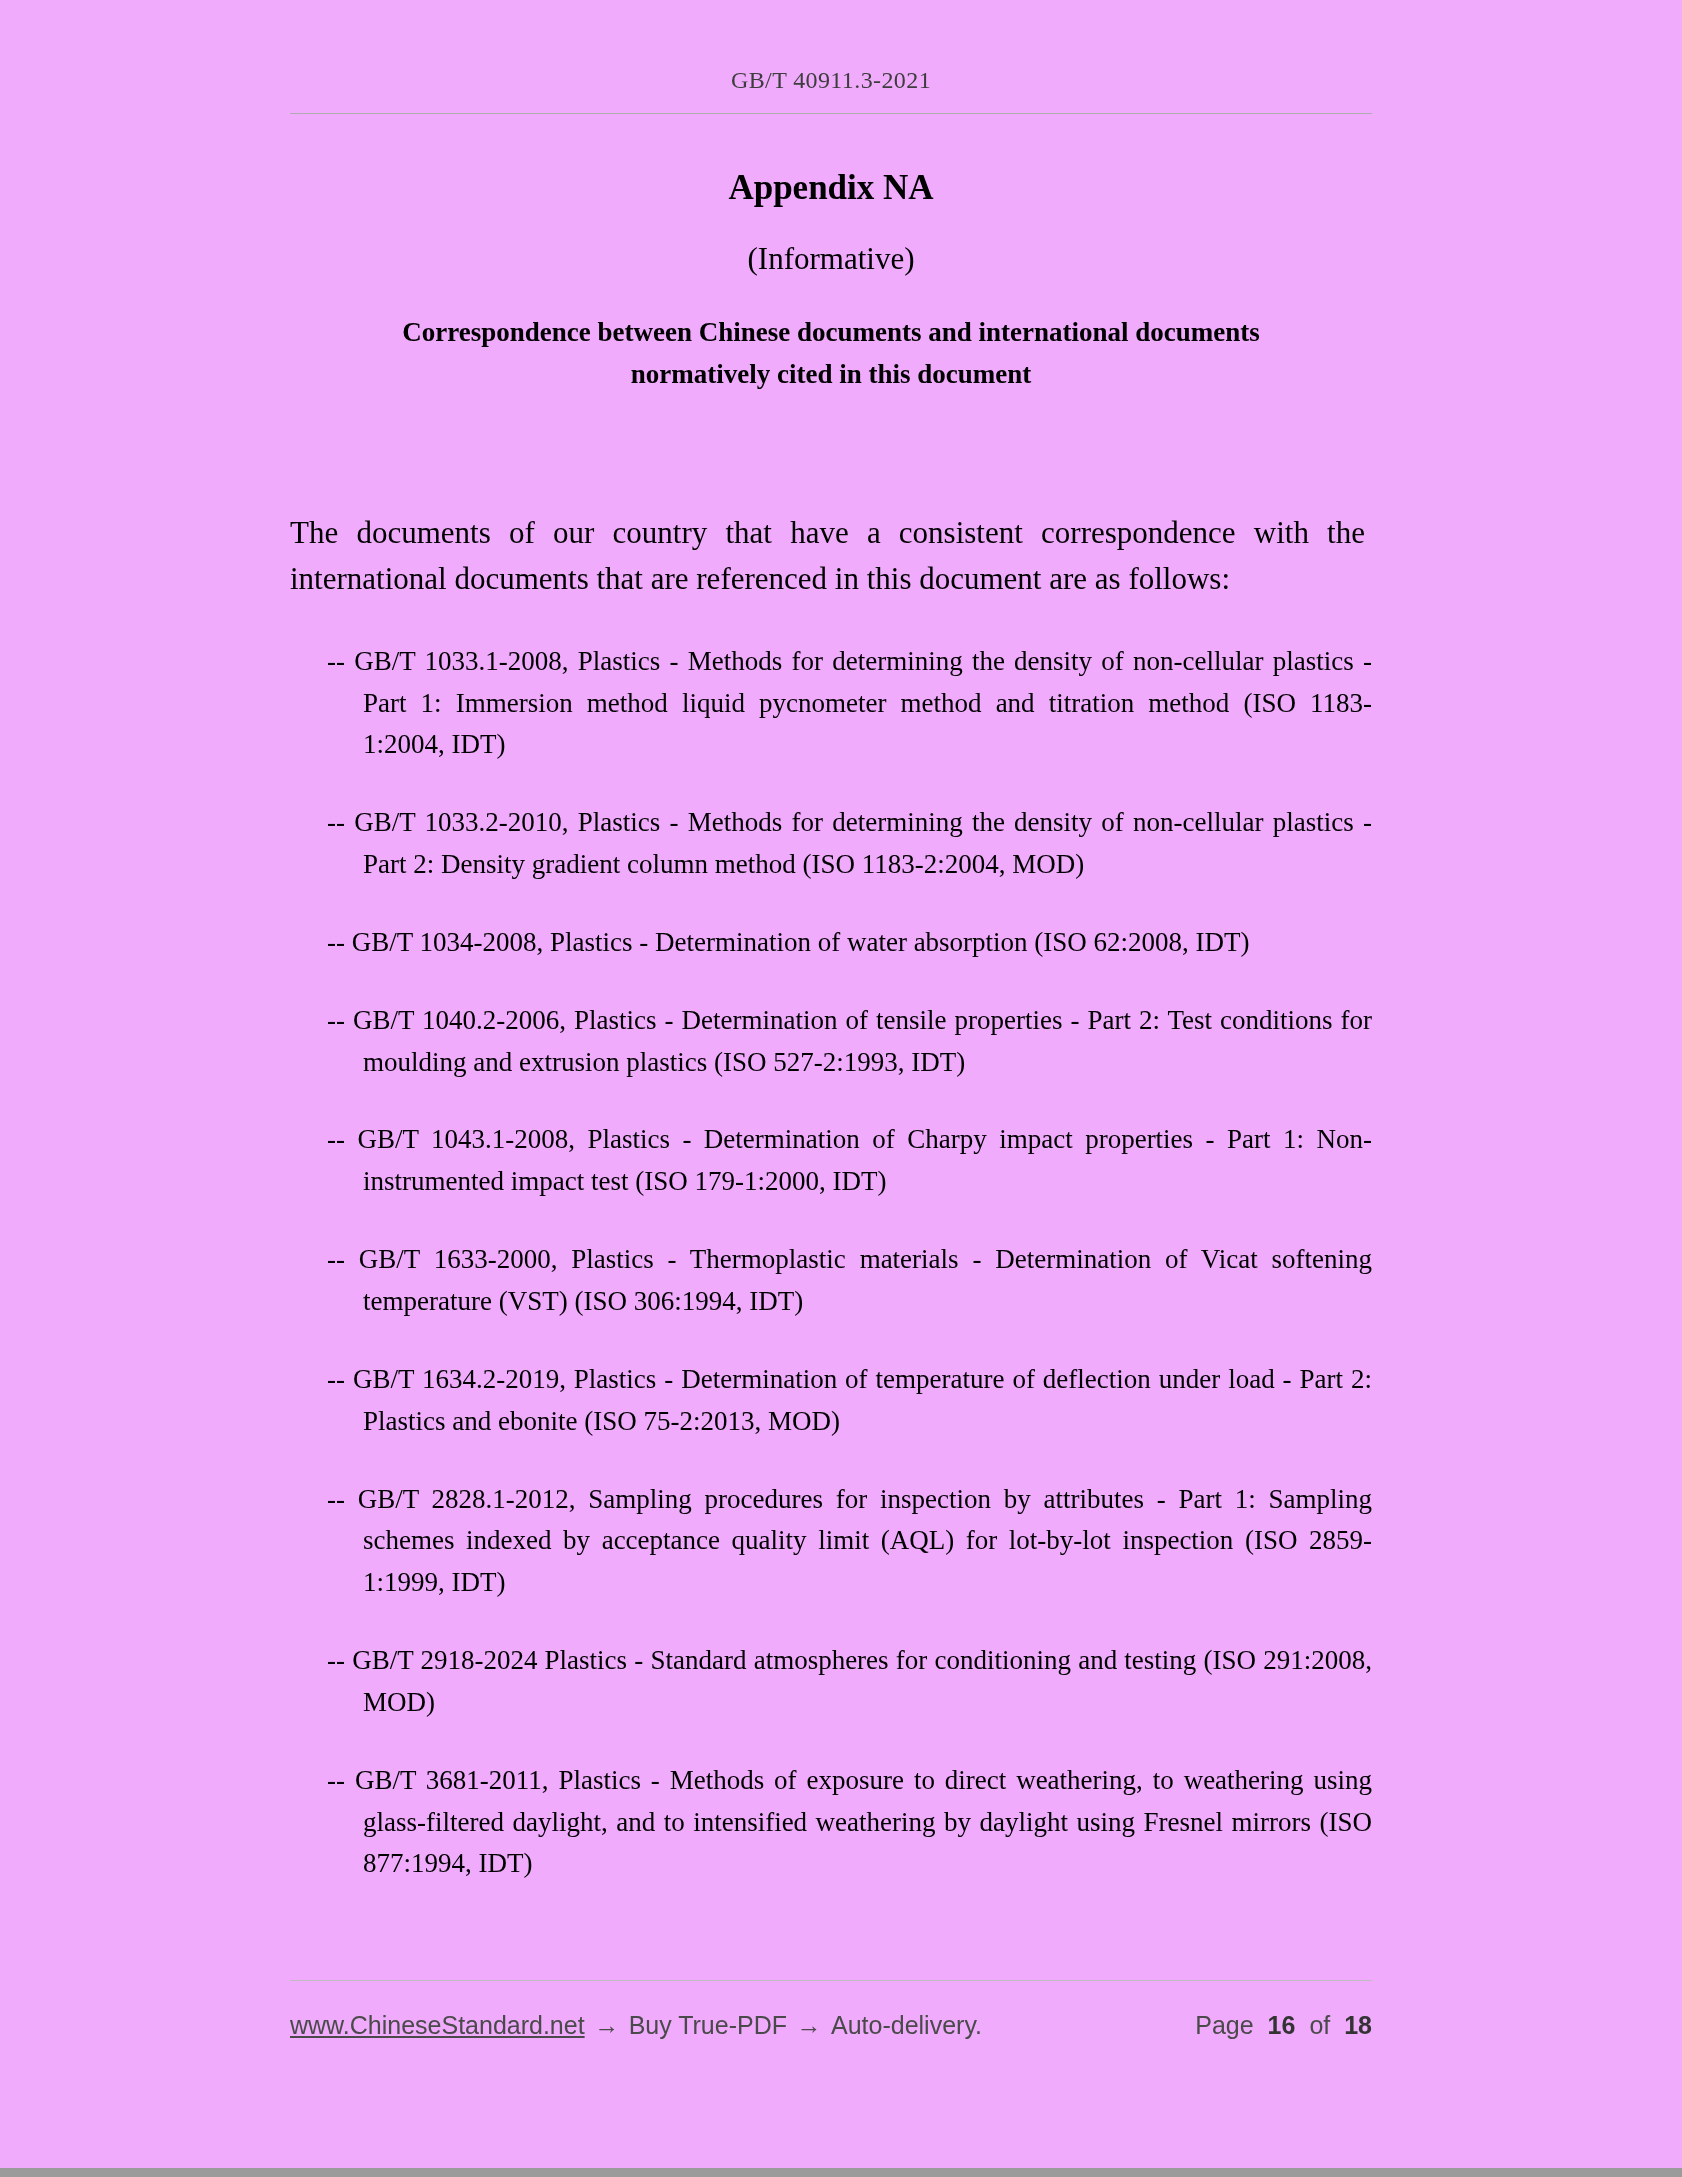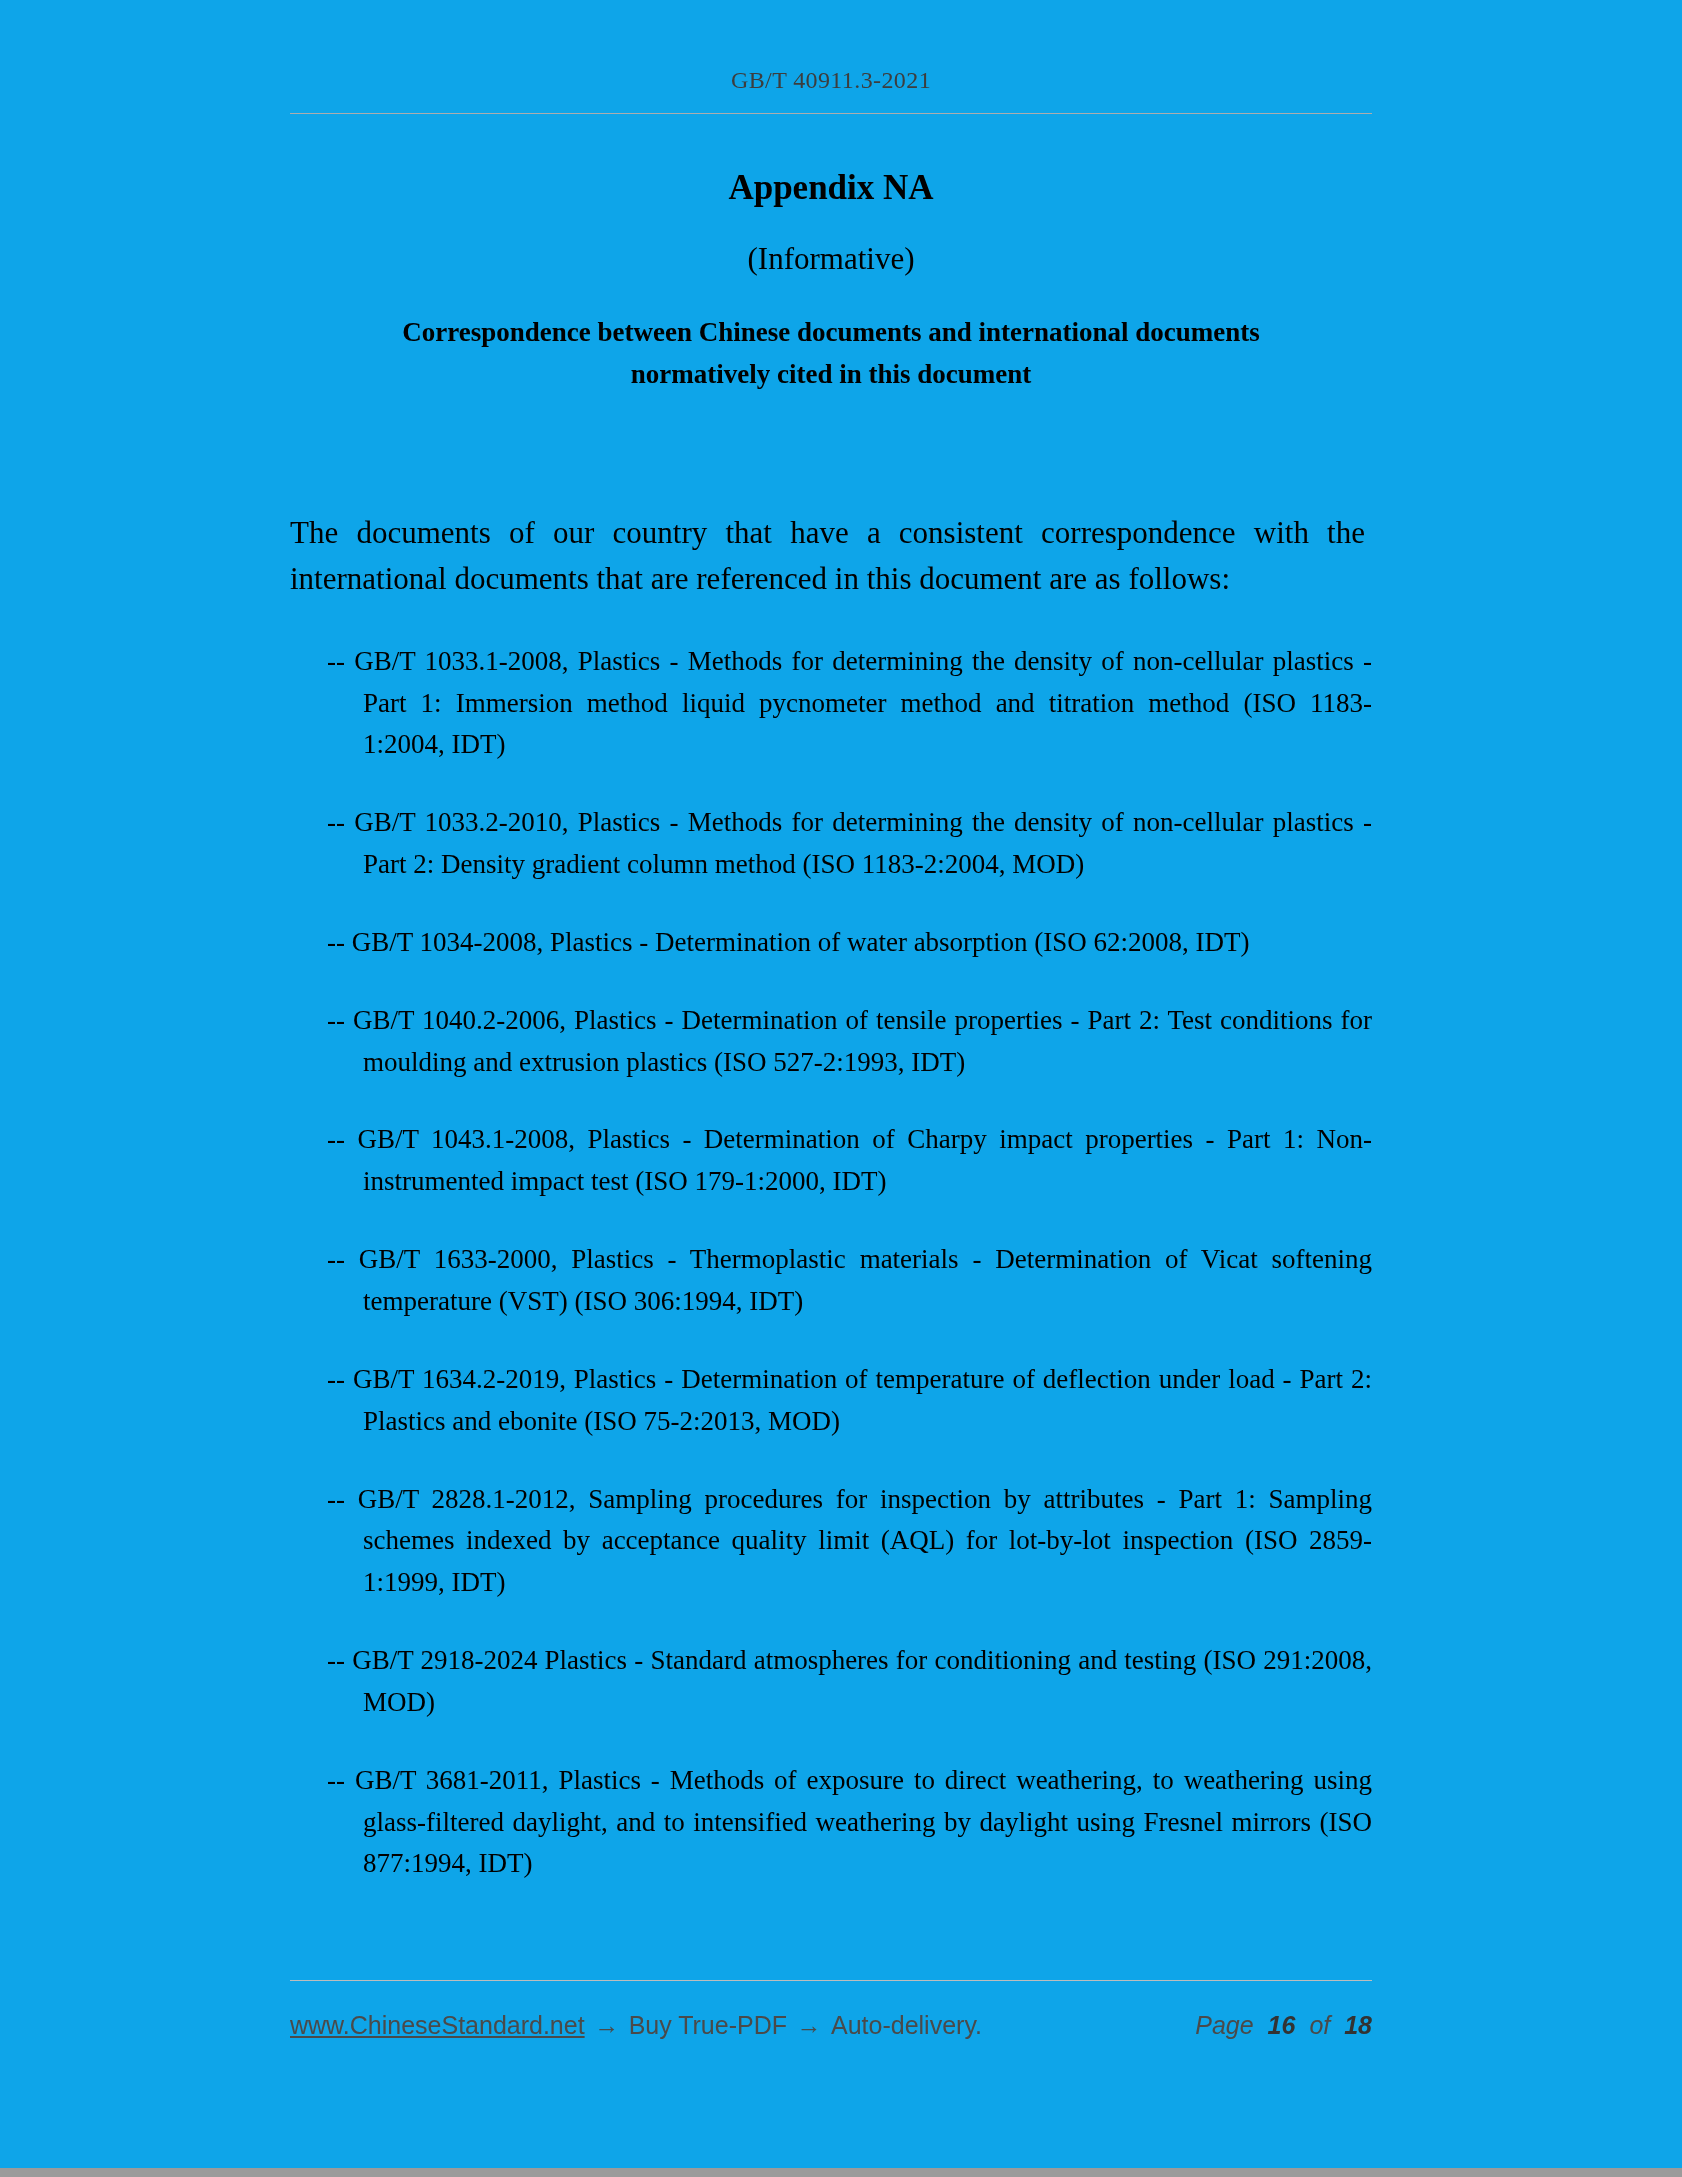--- a/index.html
+++ b/index.html
@@ -4,21 +4,21 @@
 <style>
   html, body {
     margin: 0;
     padding: 0;
     background: #ffffff;
   }
   .page {
     position: relative;
     width: 1683px;
     height: 2177px;
-    background: #0ea5e9;
+    background: #f0abfc;
     font-family: "Liberation Serif", serif;
     color: #111111;
     overflow: hidden;
     box-sizing: border-box;
   }
   .content {
     position: absolute;
     left: 290px;
     right: 311px;
     top: 0;
@@ -94,21 +94,21 @@
     font-size: 25px;
     color: #4a4a4a;
   }
   .footer-left { display: flex; align-items: baseline; white-space: nowrap; }
   .footer-left > * { margin-right: 9.5px; }
   .footer-link {
     color: #4a4a4a;
     text-decoration: underline;
     cursor: pointer;
   }
-  .footer-right { white-space: nowrap; font-style: italic; }
+  .footer-right { white-space: nowrap; }
   .footer-right span { margin-left: 7px; }
   .footer-right span:first-child { margin-left: 0; }
   .bold { font-weight: bold; color: #333333; }
   .page-bottom-edge {
     position: absolute;
     left: 0;
     right: 0;
     bottom: 0;
     height: 8.6px;
     background: #9b9b9b;

